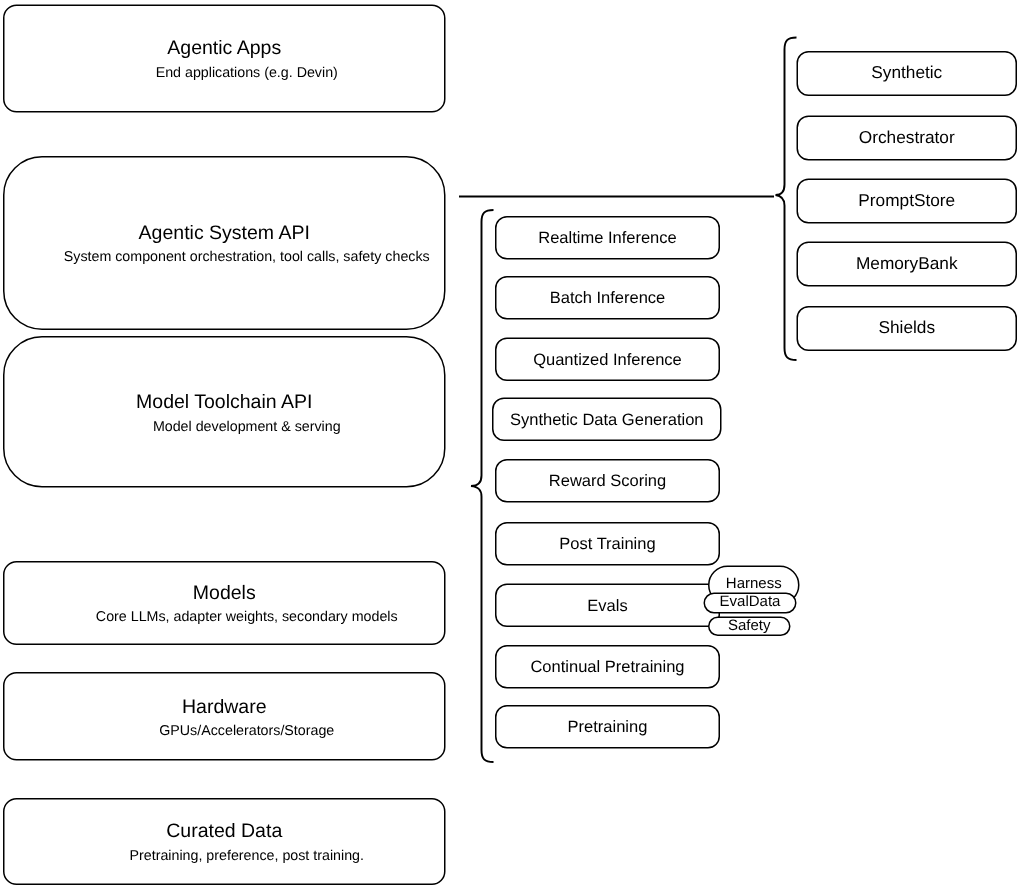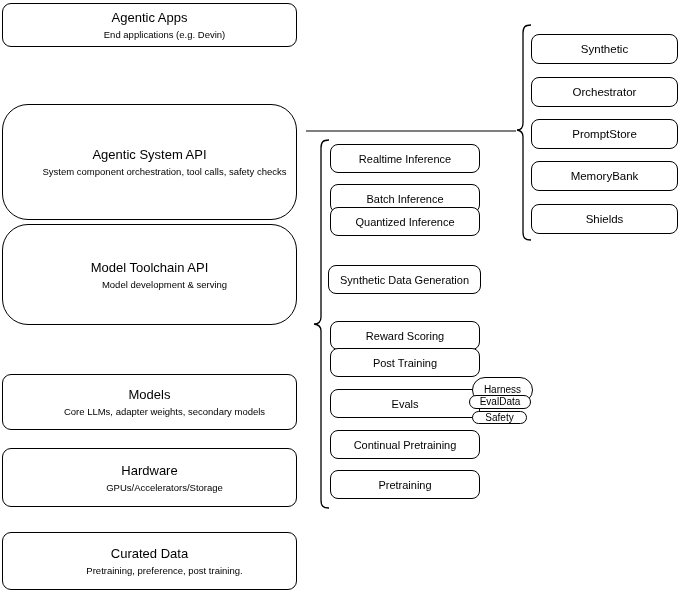--- a/index.html
+++ b/index.html
@@ -43,21 +43,21 @@
 <body>
 
 <div id="canvas">
 
   <svg class="wires" viewBox="0 0 682 591">
     <path d="M306,131 L516,131" stroke="#000" stroke-width="1.2" fill="none"></path>
     <path d="M531,25 C525,25 523,27 523,33 L523,123 C523,127.5 521,130 517,130 C521,130.5 523,132.5 523,137 L523,232 C523,238 525,240 531,240" stroke="#000" stroke-width="1.3" fill="none"></path>
     <path d="M329,140 C323,140 321,142 321,148 L321,317 C321,321.5 319,324 314,324 C319,324.5 321,326.5 321,331 L321,500 C321,506 323,508 329,508" stroke="#000" stroke-width="1.3" fill="none"></path>
   </svg>
 
-  <div class="node" style="top:3px;height:44px;">
+  <div class="node" style="top:3px;height:72px;">
     <div class="t">Agentic Apps</div>
     <div class="s">End applications (e.g. Devin)</div>
   </div>
 
   <div class="node big" style="top:104px;height:116px;">
     <div class="t">Agentic System API</div>
     <div class="s">System component orchestration, tool calls, safety checks</div>
   </div>
 
   <div class="node big" style="top:224px;height:101px;">
@@ -79,27 +79,27 @@
     <div class="t">Curated Data</div>
     <div class="s">Pretraining, preference, post training.</div>
   </div>
 
   <div class="chip" style="top:144px;">
     <span>Realtime Inference</span>
   </div>
   <div class="chip" style="top:184px;">
     <span>Batch Inference</span>
   </div>
-  <div class="chip" style="top:207px;">
+  <div class="chip" style="top:225px;">
     <span>Quantized Inference</span>
   </div>
   <div class="chip" style="top:265px;left:328px;width:153px;">
     <span>Synthetic Data Generation</span>
   </div>
-  <div class="chip" style="top:321px;align-items:center;">
+  <div class="chip" style="top:306px;align-items:center;">
     <span>Reward Scoring</span>
   </div>
   <div class="chip" style="top:348px;">
     <span>Post Training</span>
   </div>
   <div class="chip" style="top:389px;">
     <span>Evals</span>
   </div>
   <div class="chip" style="top:430px;">
     <span>Continual Pretraining</span>

